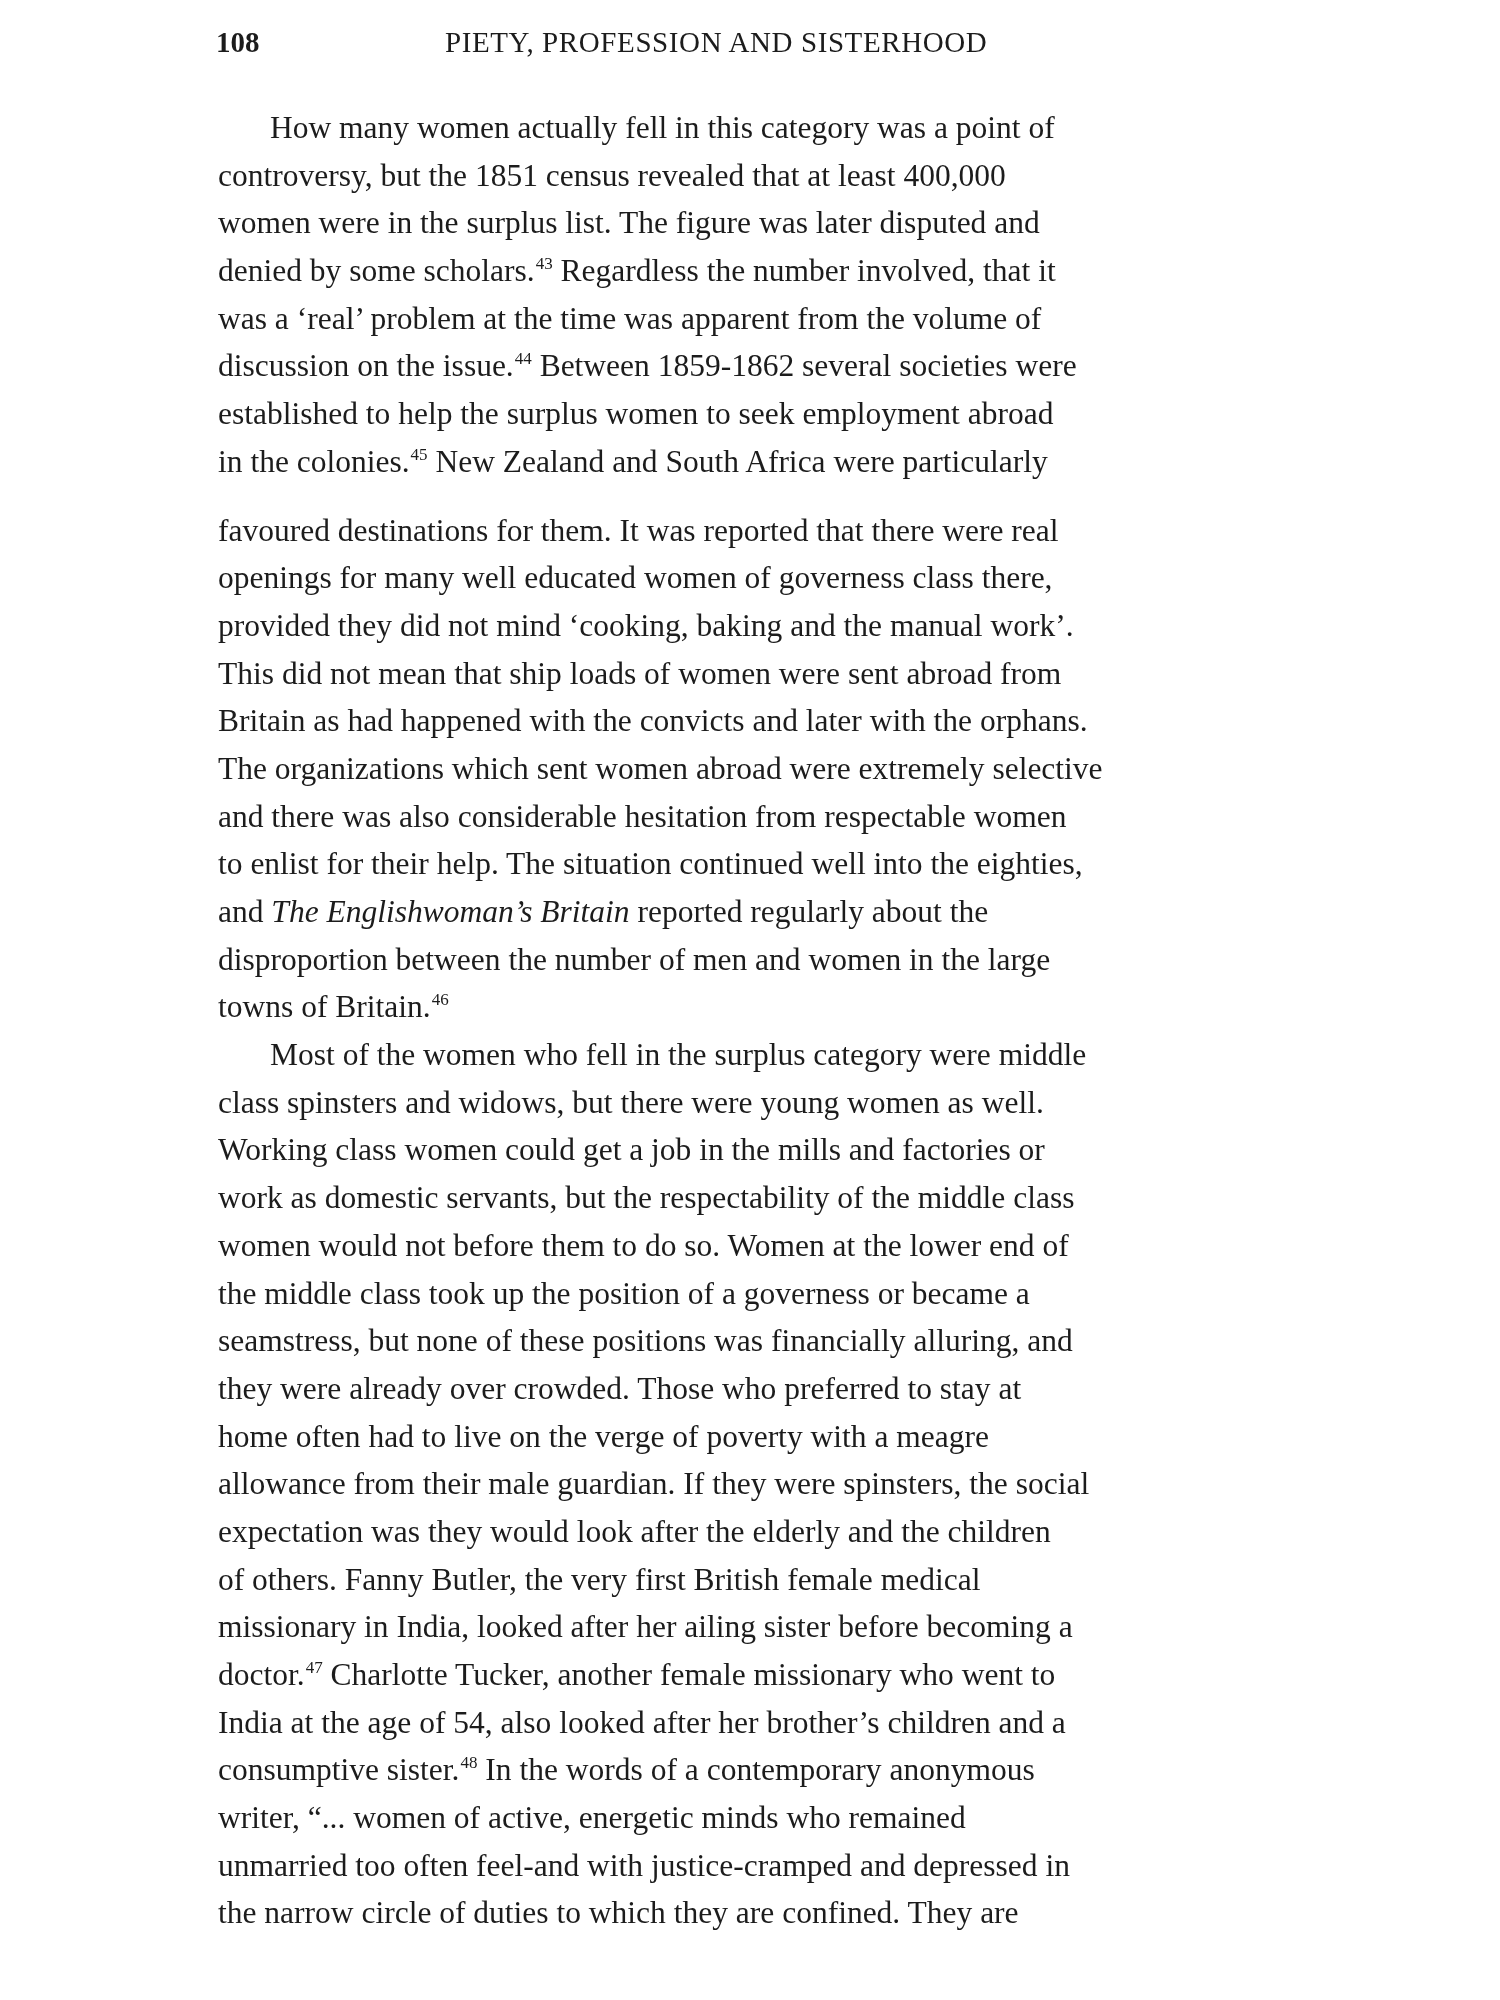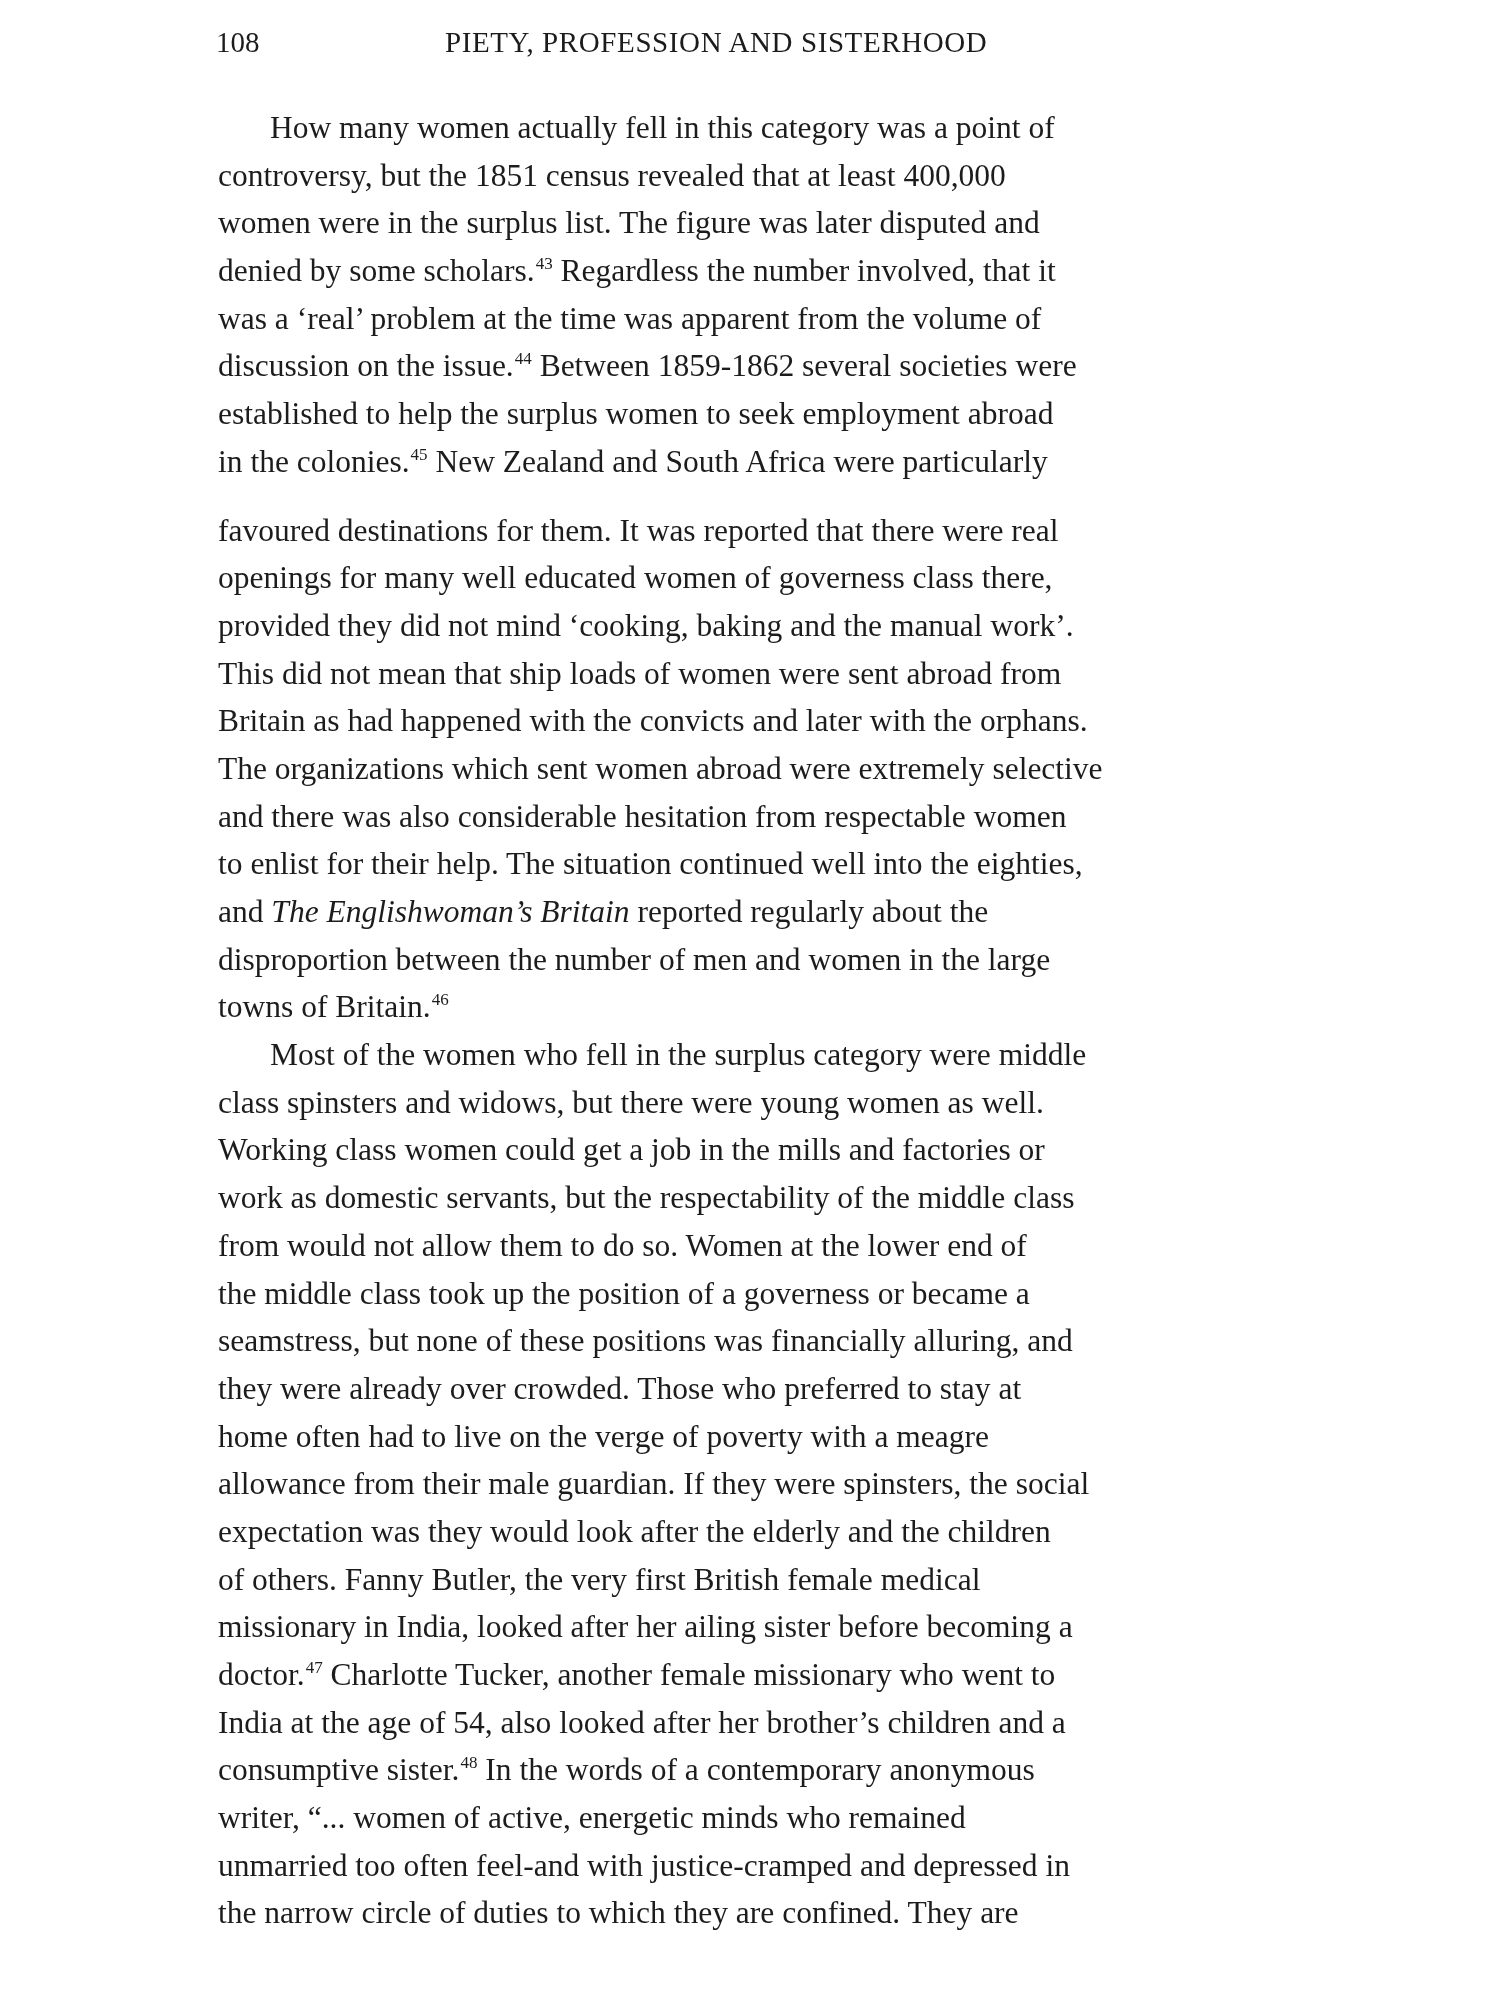--- a/index.html
+++ b/index.html
@@ -28,20 +28,21 @@
     width: 840px;
     height: 40px;
   }
   .page-number {
     position: absolute;
     left: 0;
     top: 0;
     font-size: 29px;
     line-height: 40px;
     letter-spacing: 0px;
+    font-weight: bold;
   }
   .running-title {
     position: absolute;
     left: 229px;
     top: 0;
     font-size: 29px;
     line-height: 40px;
     letter-spacing: 0.6px;
     white-space: nowrap;
   }
@@ -108,21 +109,21 @@
         <div class="line" style="word-spacing: 0px; text-align: left; text-align-last: left;"><span>to enlist for their help. The situation continued well into the eighties,</span></div>
         <div class="line" style="word-spacing: 0px; text-align: left; text-align-last: left;"><span>and </span><span class="ital">The Englishwoman’s Britain</span><span> reported regularly about the</span></div>
         <div class="line" style="word-spacing: 0px; text-align: left; text-align-last: left;"><span>disproportion between the number of men and women in the large</span></div>
         <div class="line last" style="word-spacing: 0px;"><span>towns of Britain.</span><sup class="fn">46</sup></div>
       </div>
       <div>
         <div class="line indent" style="word-spacing: 0px; text-align: left; text-align-last: left;"><span>Most of the women who fell in the surplus category were middle</span></div>
         <div class="line" style="word-spacing: 0px; text-align: left; text-align-last: left;"><span>class spinsters and widows, but there were young women as well.</span></div>
         <div class="line" style="word-spacing: 0px; text-align: left; text-align-last: left;"><span>Working class women could get a job in the mills and factories or</span></div>
         <div class="line" style="word-spacing: 0px; text-align: left; text-align-last: left;"><span>work as domestic servants, but the respectability of the middle class</span></div>
-        <div class="line" style="word-spacing: 0px; text-align: left; text-align-last: left;"><span>from would not allow them to do so. Women at the lower end of</span></div>
+        <div class="line" style="word-spacing: 0px; text-align: left; text-align-last: left;"><span>women would not before them to do so. Women at the lower end of</span></div>
         <div class="line" style="word-spacing: 0px; text-align: left; text-align-last: left;"><span>the middle class took up the position of a governess or became a</span></div>
         <div class="line" style="word-spacing: 0px; text-align: center; text-align-last: left;"><span>seamstress, but none of these positions was financially alluring, and</span></div>
         <div class="line" style="word-spacing: 0px; text-align: left; text-align-last: left;"><span>they were already over crowded. Those who preferred to stay at</span></div>
         <div class="line" style="word-spacing: 0px; text-align: left; text-align-last: left;"><span>home often had to live on the verge of poverty with a meagre</span></div>
         <div class="line" style="word-spacing: 0px; text-align: left; text-align-last: left;"><span>allowance from their male guardian. If they were spinsters, the social</span></div>
         <div class="line" style="word-spacing: 0px; text-align: left; text-align-last: left;"><span>expectation was they would look after the elderly and the children</span></div>
         <div class="line" style="word-spacing: 0px; text-align: left; text-align-last: left;"><span>of others. Fanny Butler, the very first British female medical</span></div>
         <div class="line" style="word-spacing: 0px; text-align: left; text-align-last: left;"><span>missionary in India, looked after her ailing sister before becoming a</span></div>
         <div class="line" style="word-spacing: 0px; text-align: left; text-align-last: left;"><span>doctor.</span><sup class="fn">47</sup><span> Charlotte Tucker, another female missionary who went to</span></div>
         <div class="line" style="word-spacing: 0px; text-align: left; text-align-last: left;"><span>India at the age of 54, also looked after her brother’s children and a</span></div>

